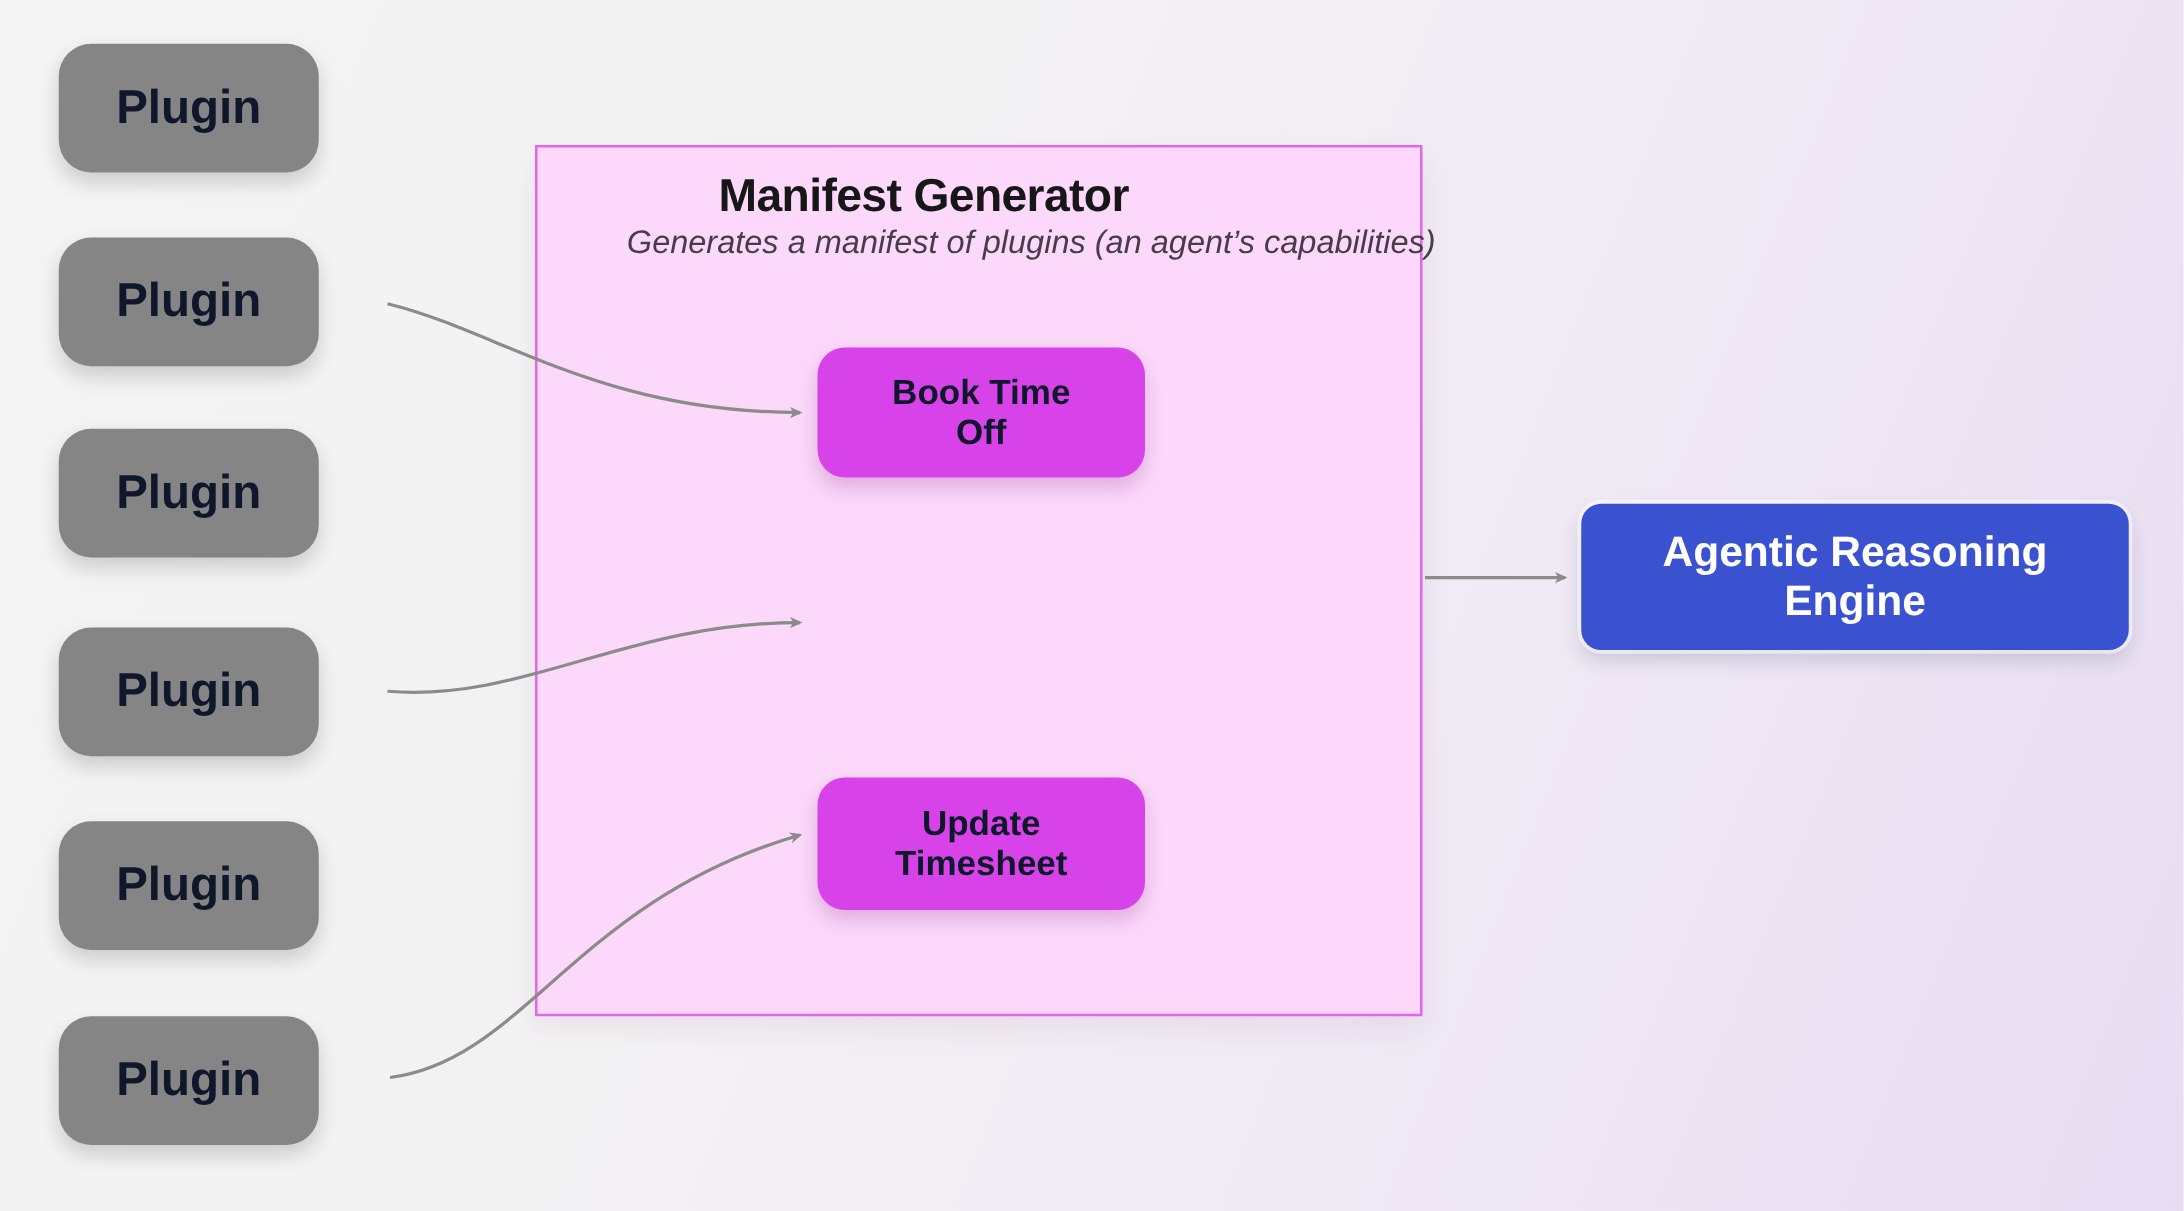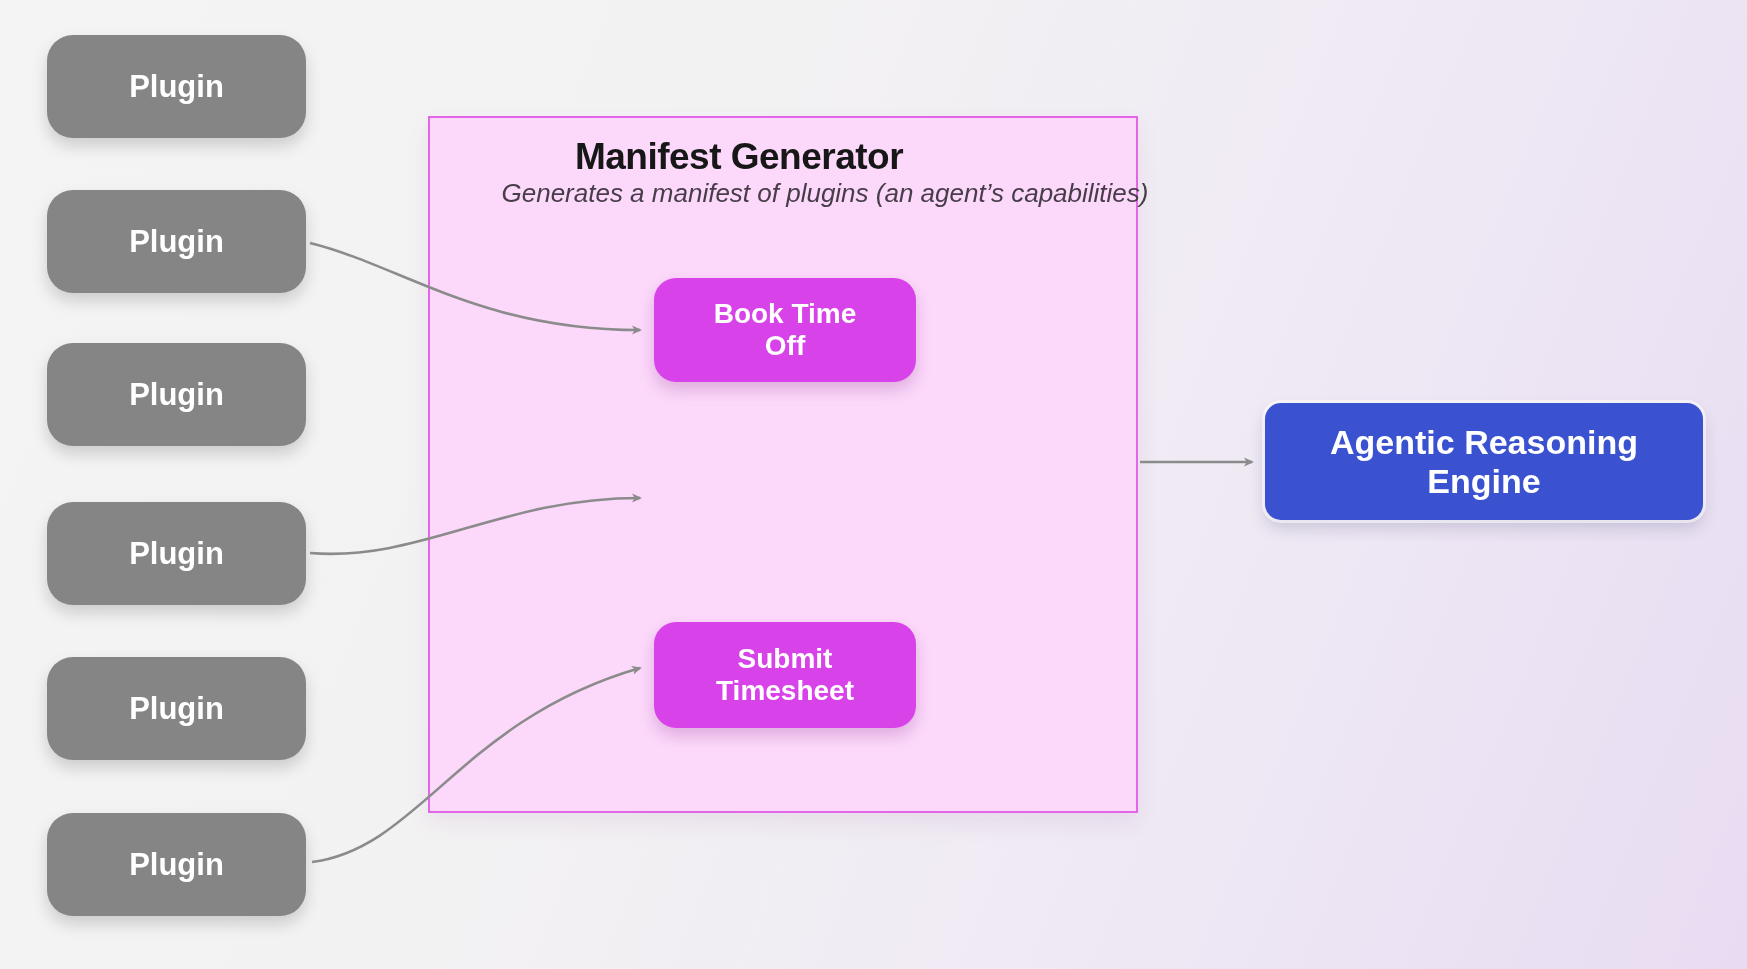--- a/index.html
+++ b/index.html
@@ -13,24 +13,24 @@
     --subtitle-gray:#473d49;
   }
   *{margin:0;padding:0;box-sizing:border-box;}
   html,body{width:1747px;height:969px;overflow:hidden;}
   body{font-family:"Liberation Sans","DejaVu Sans",sans-serif;}
   .canvas{
     position:relative;width:1747px;height:969px;
     background:linear-gradient(112deg,#f5f4f4 0%,#f3f2f3 38%,#efe9f4 68%,#e8dcf2 100%);
   }
   .plugin{
-    position:absolute;left:47px;width:259px;height:103px;
+    position:absolute;left:47px;width:208px;height:103px;
     background:var(--plugin-gray);border-radius:26px;
     display:flex;align-items:center;justify-content:center;
-    color:#ffffff;font-weight:bold;font-size:31px;
+    color:#0f172a;font-weight:bold;font-size:38px;
     box-shadow:0 8px 16px rgba(0,0,0,.16);
   }
   .manifest-box{
     position:absolute;left:428px;top:116px;width:710px;height:697px;
     background:var(--manifest-fill);
     border:2px solid var(--manifest-border);
     box-shadow:0 10px 22px rgba(120,40,120,.08);
   }
   .manifest-title{
     position:absolute;left:428px;top:136px;width:622px;
@@ -38,21 +38,21 @@
     letter-spacing:-.5px;
   }
   .manifest-subtitle{
     position:absolute;left:428px;top:178px;width:794px;
     text-align:center;font-style:italic;font-size:26px;color:var(--subtitle-gray);
   }
   .capability{
     position:absolute;left:654px;width:262px;
     background:var(--capability-magenta);border-radius:22px;
     display:flex;align-items:center;justify-content:center;text-align:center;
-    color:#ffffff;font-weight:bold;font-size:28px;line-height:1.15;
+    color:#0f172a;font-weight:bold;font-size:28px;line-height:1.15;
     box-shadow:0 8px 16px rgba(120,20,120,.22);
     padding:0 40px;
   }
   .cap-1{top:278px;height:104px;}
   .cap-2{top:450px;height:112px;}
   .cap-3{top:622px;height:106px;}
   .engine{
     position:absolute;left:1265px;top:403px;width:438px;height:117px;
     background:var(--engine-blue);border-radius:16px;
     display:flex;align-items:center;justify-content:center;text-align:center;
@@ -89,21 +89,21 @@
   </div>
 
   <div class="manifest-box"></div>
   <div class="manifest-title">Manifest Generator</div>
   <div class="manifest-subtitle">Generates a manifest of plugins (an agent’s capabilities)</div>
 
   <div class="capability cap-1">
     <span>Book Time Off</span>
   </div>
   <div class="capability cap-3">
-    <span>Submit Timesheet</span>
+    <span>Update Timesheet</span>
   </div>
 
   <div class="engine">
     <span>Agentic Reasoning Engine</span>
   </div>
 
   <svg class="arrows" viewBox="0 0 1747 969">
     <defs>
       <marker id="ah" markerWidth="10" markerHeight="10" refX="8" refY="5" orient="auto" markerUnits="userSpaceOnUse">
         <path class="head" d="M0,0.5 L10,5 L0,9.5 L2.6,5 Z"></path>

